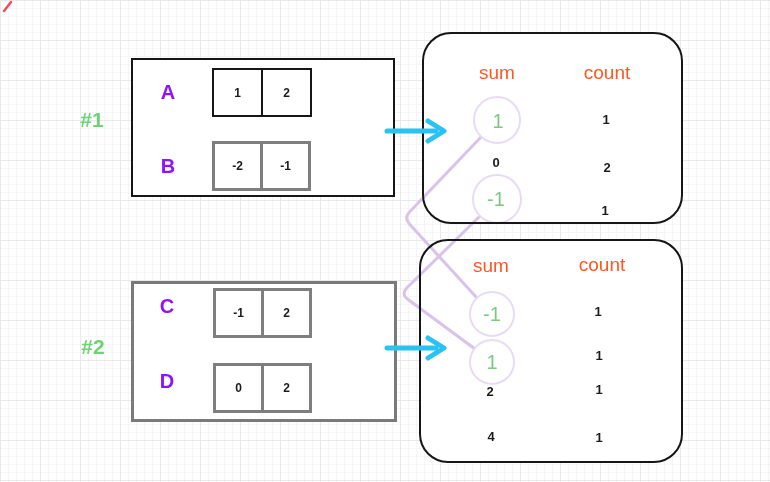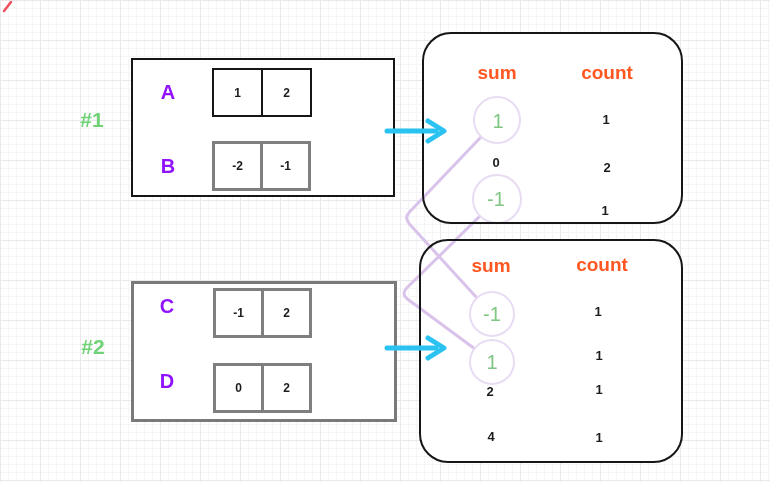--- a/index.html
+++ b/index.html
@@ -22,21 +22,21 @@
   .gb2{border:3px solid #7a7a7a;}
   .group-label{font-size:21px;font-weight:700;color:#6fd276;}
   .row-label{font-size:20px;font-weight:700;color:#9013fe;}
   .cells{position:absolute;z-index:2;display:flex;}
   .cell{box-sizing:border-box;display:flex;align-items:center;justify-content:center;
         font-size:12px;font-weight:700;color:#1c1c1c;background:#fff;}
   .cell-dark{border:2px solid #161616;width:51px;height:49px;}
   .cell-dark + .cell-dark{margin-left:-2px;}
   .cell-gray{border:3px solid #7f7f7f;width:51px;height:50px;}
   .cell-gray + .cell-gray{margin-left:-3px;}
-  .hdr{font-size:19px;color:#ff5722;font-weight:700;}
+  .hdr{font-size:19px;color:#ff5722;font-weight:400;}
   .sum-circled{font-size:20px;font-weight:400;color:#81c784;}
   .sum-plain{font-size:13px;font-weight:700;color:#1c1c1c;}
   .count{font-size:13px;font-weight:700;color:#1c1c1c;}
 </style>
 </head>
 <body>
 
 <div class="stage">
 
   <svg class="layer" width="770" height="482" viewBox="0 0 770 482">

